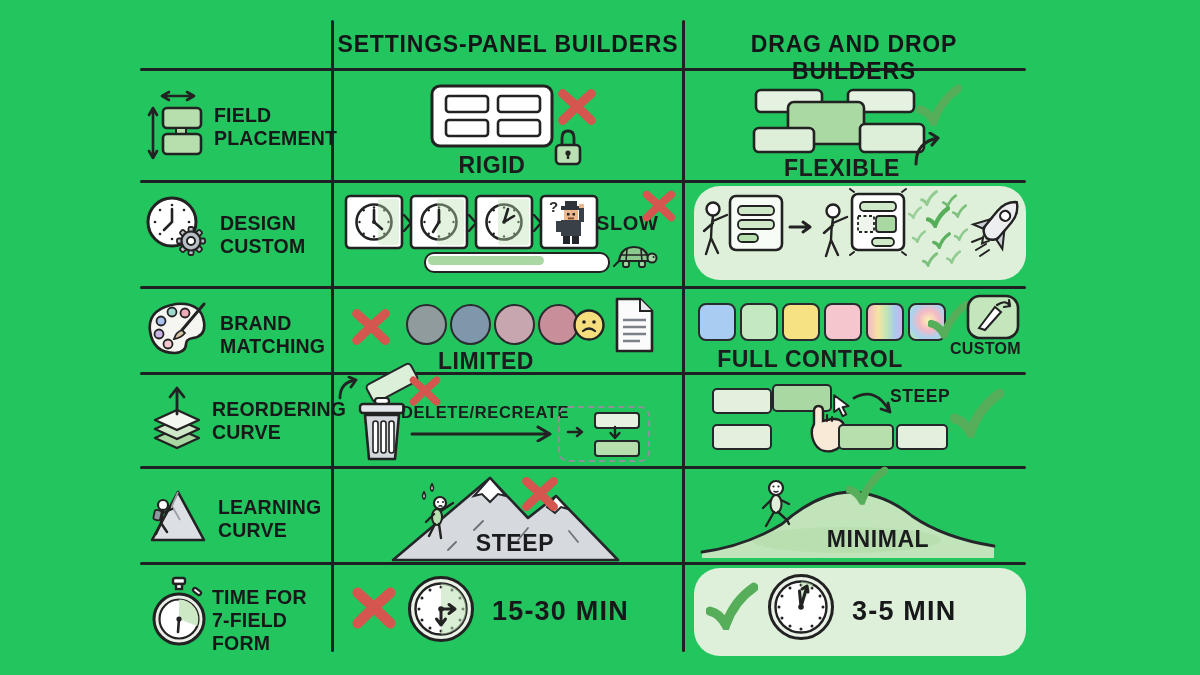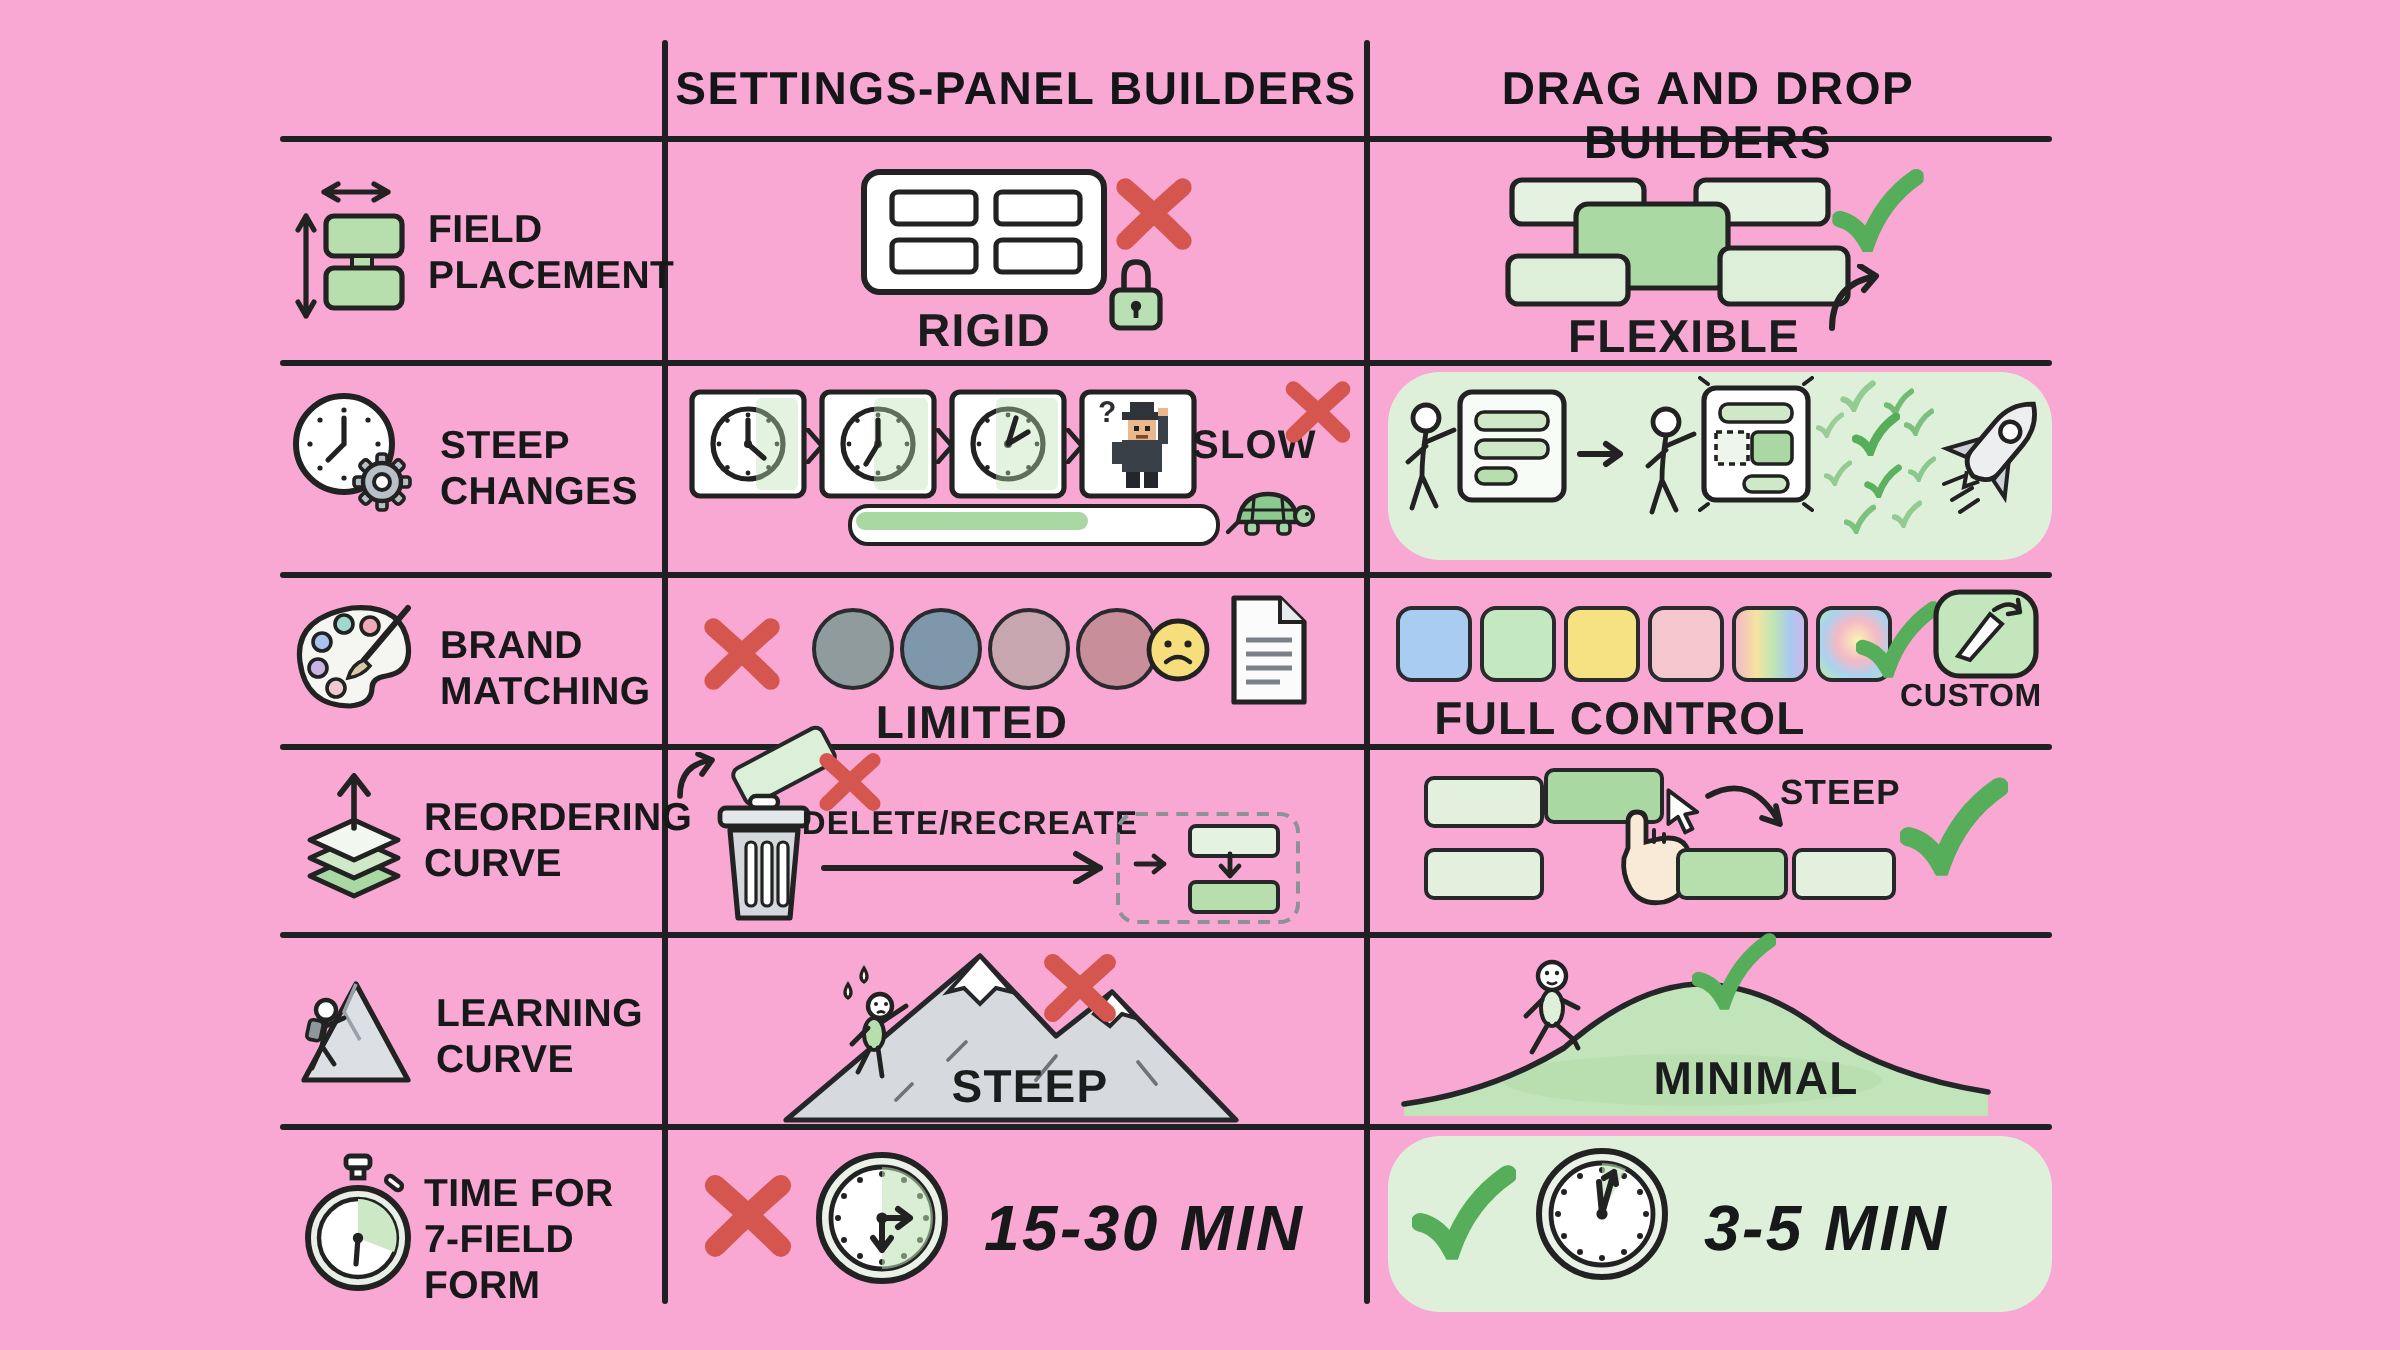--- a/index.html
+++ b/index.html
@@ -1,25 +1,25 @@
 <!DOCTYPE html>
 <html><head>
 <meta charset="utf-8">
 <style>
   html,body{margin:0;padding:0;background:#ffffff;}
-  #canvas{position:relative;width:1200px;height:675px;background:#f9a8d4;overflow:hidden;
+  #canvas{position:relative;width:1200px;height:675px;background:#22c55e;overflow:hidden;
           font-family:"Liberation Sans",sans-serif;color:#1c1d1f;}
   .abs{position:absolute;}
   .hline{position:absolute;left:140px;width:886px;height:3px;background:#1f2023;border-radius:2px;}
   .vline{position:absolute;top:20px;height:632px;width:3px;background:#1f2023;border-radius:2px;}
   .hdr{position:absolute;top:31px;font-size:23px;font-weight:bold;letter-spacing:.8px;text-align:center;color:#141518;}
   .lbl{position:absolute;font-size:19.5px;font-weight:bold;line-height:1.18;letter-spacing:.2px;color:#17181a;}
   .cap{position:absolute;font-weight:bold;font-size:23px;letter-spacing:.6px;text-align:center;color:#1b1c1e;}
   .cap-sm{position:absolute;font-weight:bold;font-size:16px;letter-spacing:.3px;text-align:left;color:#1b1c1e;}
-  .big{position:absolute;font-size:32px;font-weight:bold;letter-spacing:1.2px;color:#17181a;font-style:italic;}
+  .big{position:absolute;font-size:27px;font-weight:bold;letter-spacing:1.2px;color:#17181a;}
   .frect{position:absolute;border:2.5px solid #26272a;border-radius:5px;}
   .greenbg{position:absolute;background:#def0d9;border-radius:26px;}
   .swatch{width:34px;height:34px;border:2.5px solid #2a2b2e;border-radius:8px;}
   .mcirc{width:37px;height:37px;border:2.5px solid #2a2b2e;border-radius:50%;}
   .pbar{position:absolute;width:182px;height:17px;border:2.5px solid #222;border-radius:10px;background:#fff;}
   .pbar>div{height:9px;margin:2px;background:#a9d8a2;border-radius:6px;width:64%;}
   .qmark{position:absolute;font-weight:bold;font-size:15px;color:#2b2d31;}
 </style>
 </head>
 <body>
@@ -163,21 +163,21 @@
       <g transform="rotate(270)">
           <rect x="-2.5" y="-14" width="5" height="7" rx="1.5" fill="#b9bfc6" stroke="#222" stroke-width="1.8"></rect>
         </g>
       <g transform="rotate(315)">
           <rect x="-2.5" y="-14" width="5" height="7" rx="1.5" fill="#b9bfc6" stroke="#222" stroke-width="1.8"></rect>
         </g>
       <circle r="9.5" fill="#b9bfc6" stroke="#222" stroke-width="2.2"></circle>
       <circle r="4" fill="#fff" stroke="#222" stroke-width="2"></circle>
     </g>
   </svg>
-  <div class="lbl" style="left:220px;top:212px;width:120px">STEEP CHANGES</div>
+  <div class="lbl" style="left:220px;top:212px;width:120px">DESIGN CUSTOM</div>
 
   <svg class="abs" style="left:344px;top:194px" width="60" height="56" viewBox="0 0 60 56">
     <use href="#sym-cpanel"></use>
       <rect x="34" y="5" width="21" height="46" rx="3" fill="#b9e0b0" opacity=".4"></rect>
     <path d="M30 28 V16 M30 28 L38 35" stroke="#222" stroke-width="2.6" stroke-linecap="round"></path>
   </svg>
   <svg class="abs" style="left:403px;top:214px" width="10" height="18" viewBox="0 0 10 18">
       <path d="M1 1 L8 9 L1 17" fill="none" stroke="#222" stroke-width="2.4" stroke-linecap="round"></path>
     </svg>
   <svg class="abs" style="left:409px;top:194px" width="60" height="56" viewBox="0 0 60 56">

